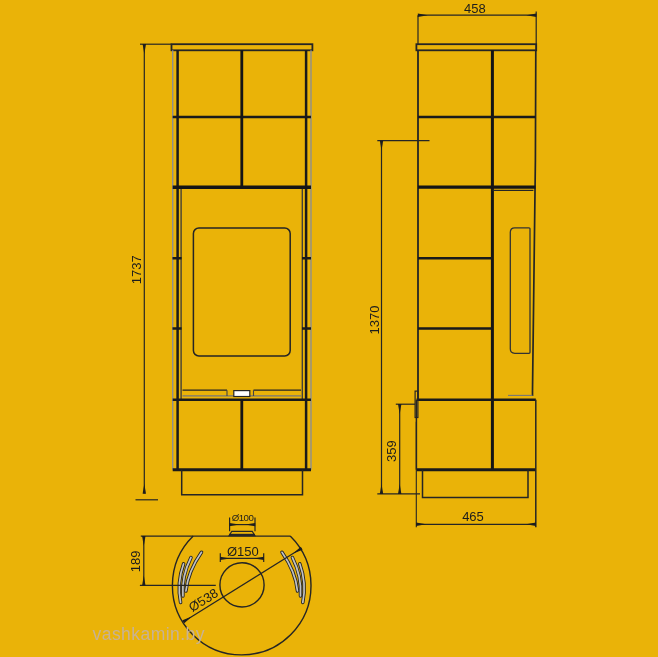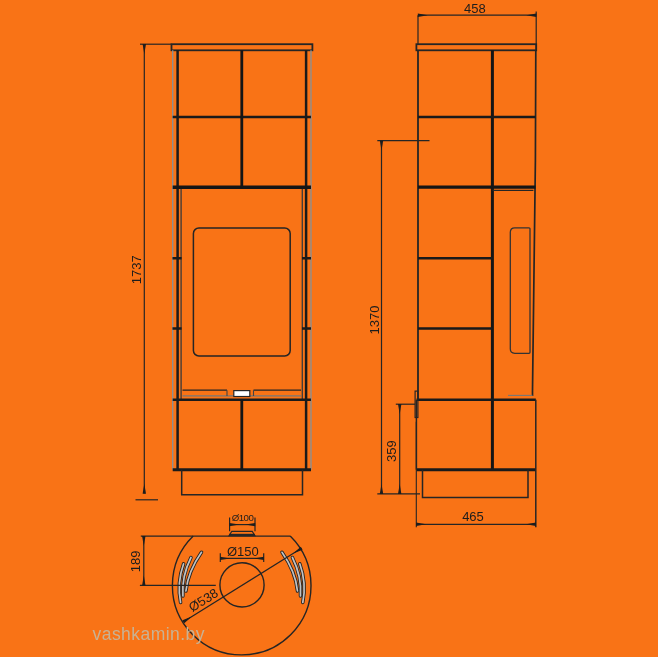--- a/index.html
+++ b/index.html
@@ -1,16 +1,16 @@
 <!DOCTYPE html>
 <html><head>
 <meta charset="utf-8">
 <style>
   html,body{margin:0;padding:0;background:#ffffff;}
-  #page{position:relative;width:658px;height:657px;background:#f97316;overflow:hidden;}
+  #page{position:relative;width:658px;height:657px;background:#eab308;overflow:hidden;}
   svg{position:absolute;left:0;top:0;filter:blur(0.3px);}
   text{font-family:"Liberation Sans", sans-serif;fill:#1d1d1d;}
 </style>
 </head>
 <body>
 <div id="page">
 <svg width="658" height="657" viewBox="0 0 658 657">
 <defs>
   <marker id="ar" markerWidth="11" markerHeight="6" refX="10.2" refY="3" orient="auto" markerUnits="userSpaceOnUse">
     <path d="M0.4,3 L10.4,1.3 L10.4,4.7 Z" fill="#1d1d1d"></path>

